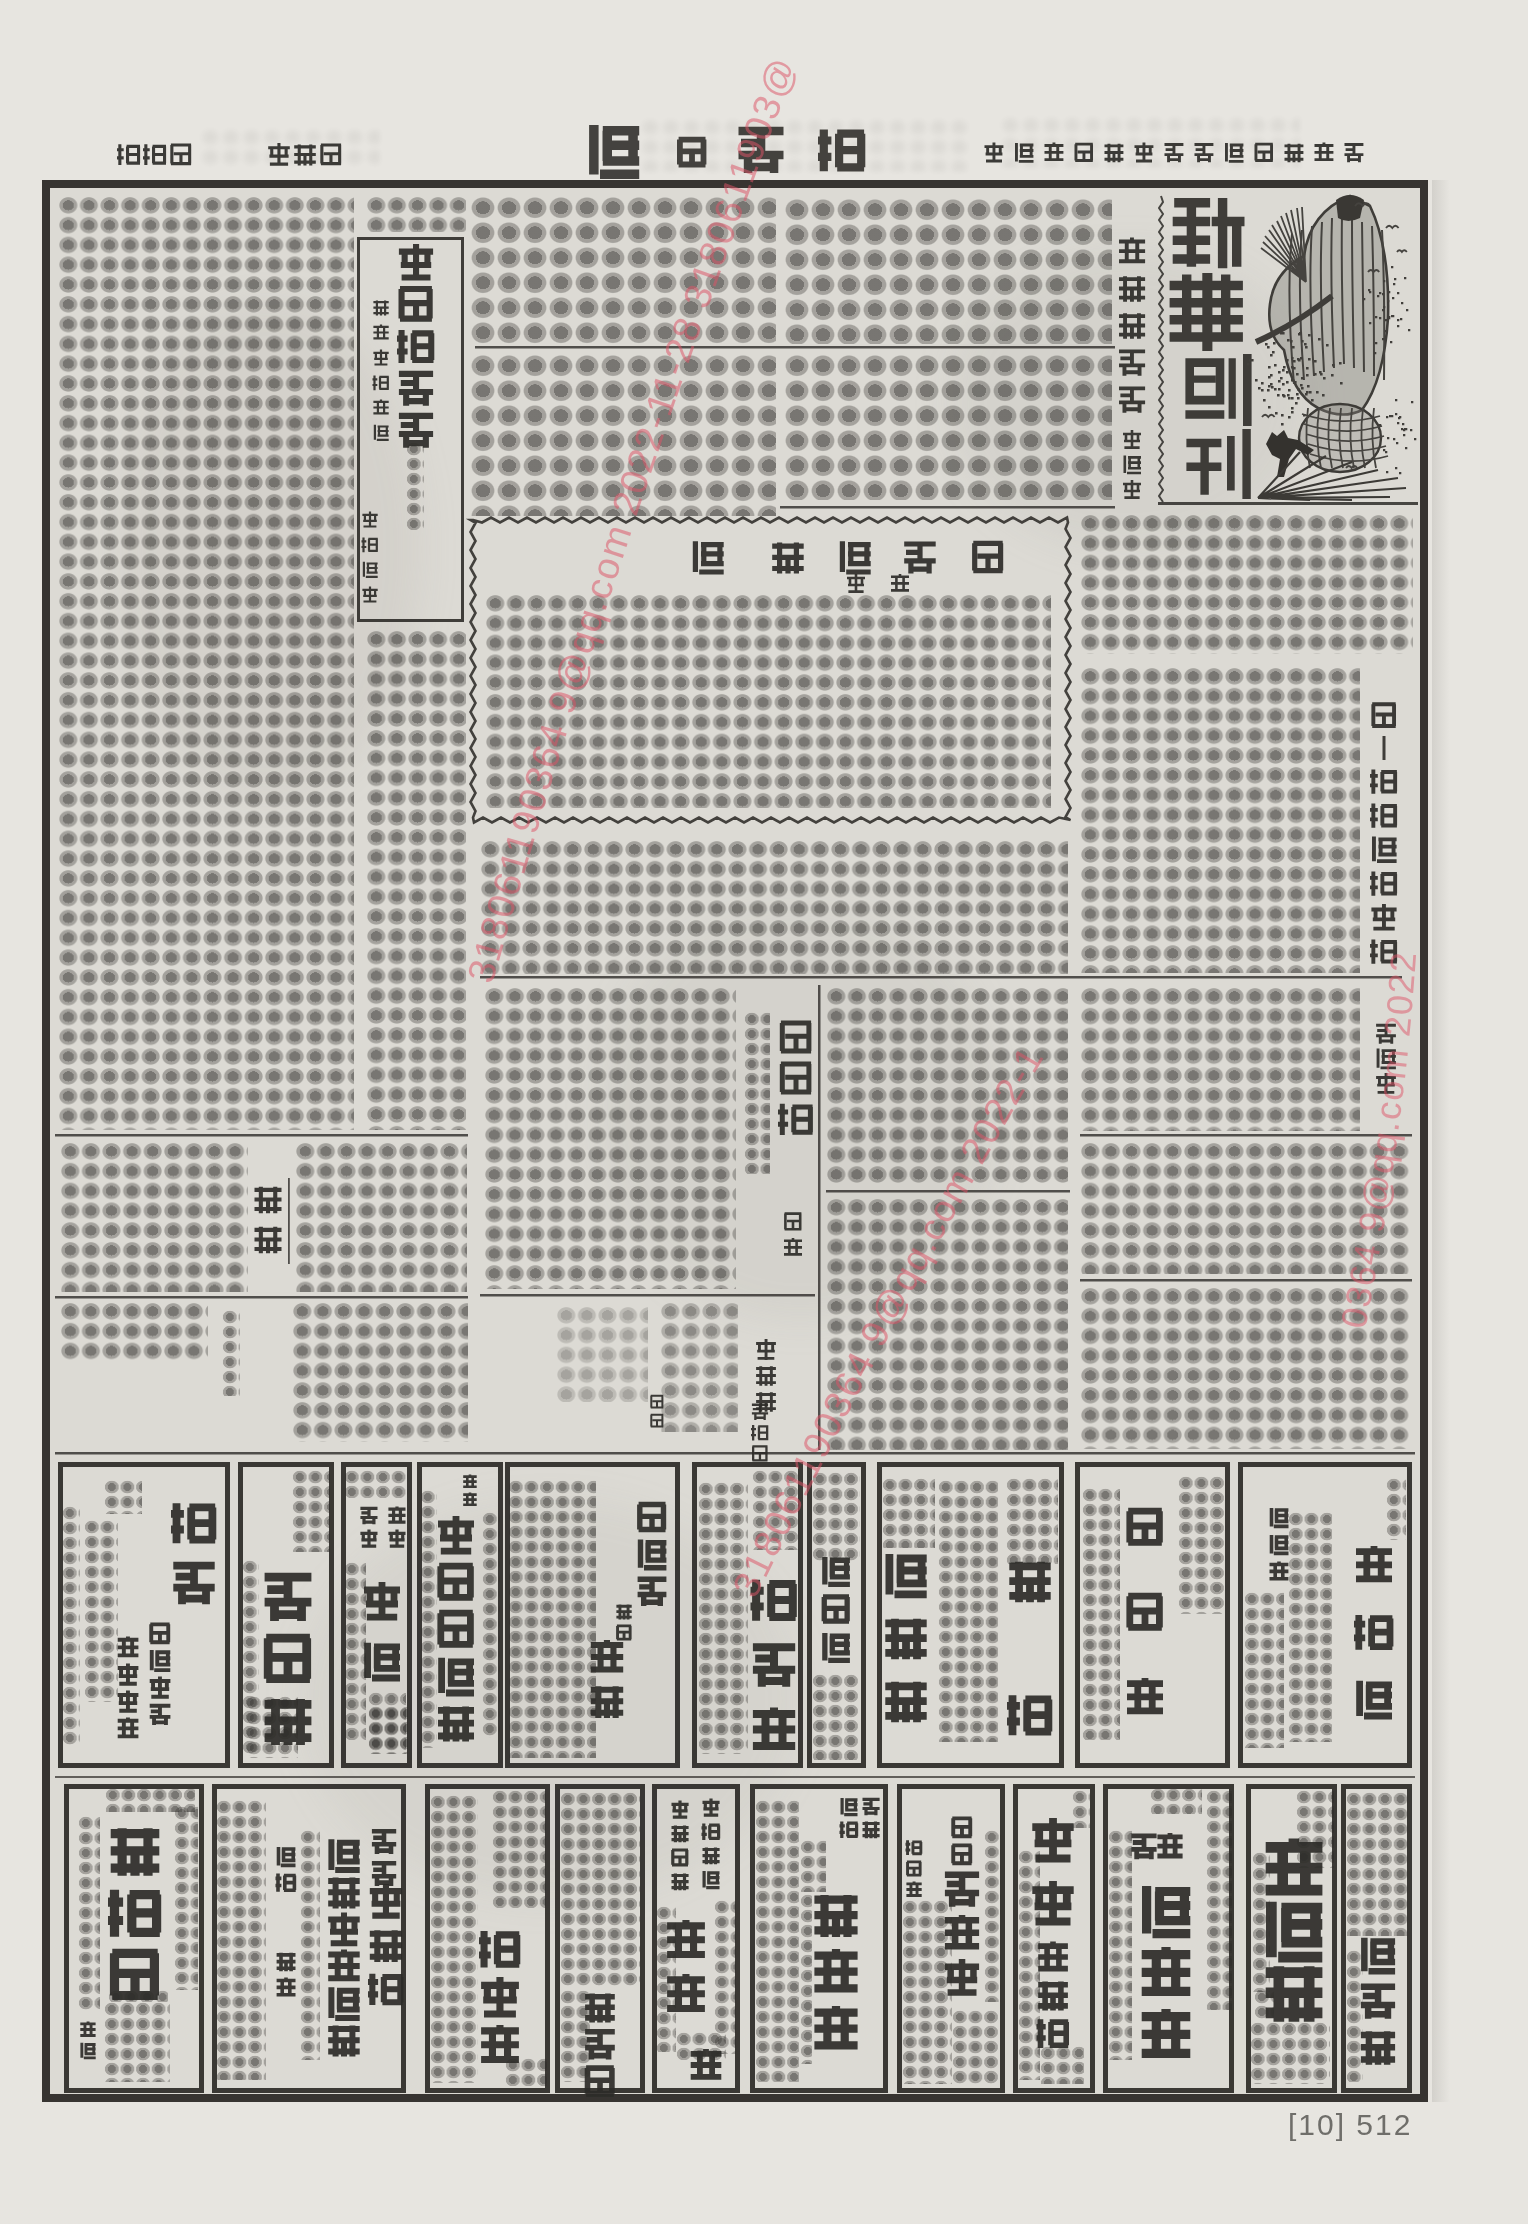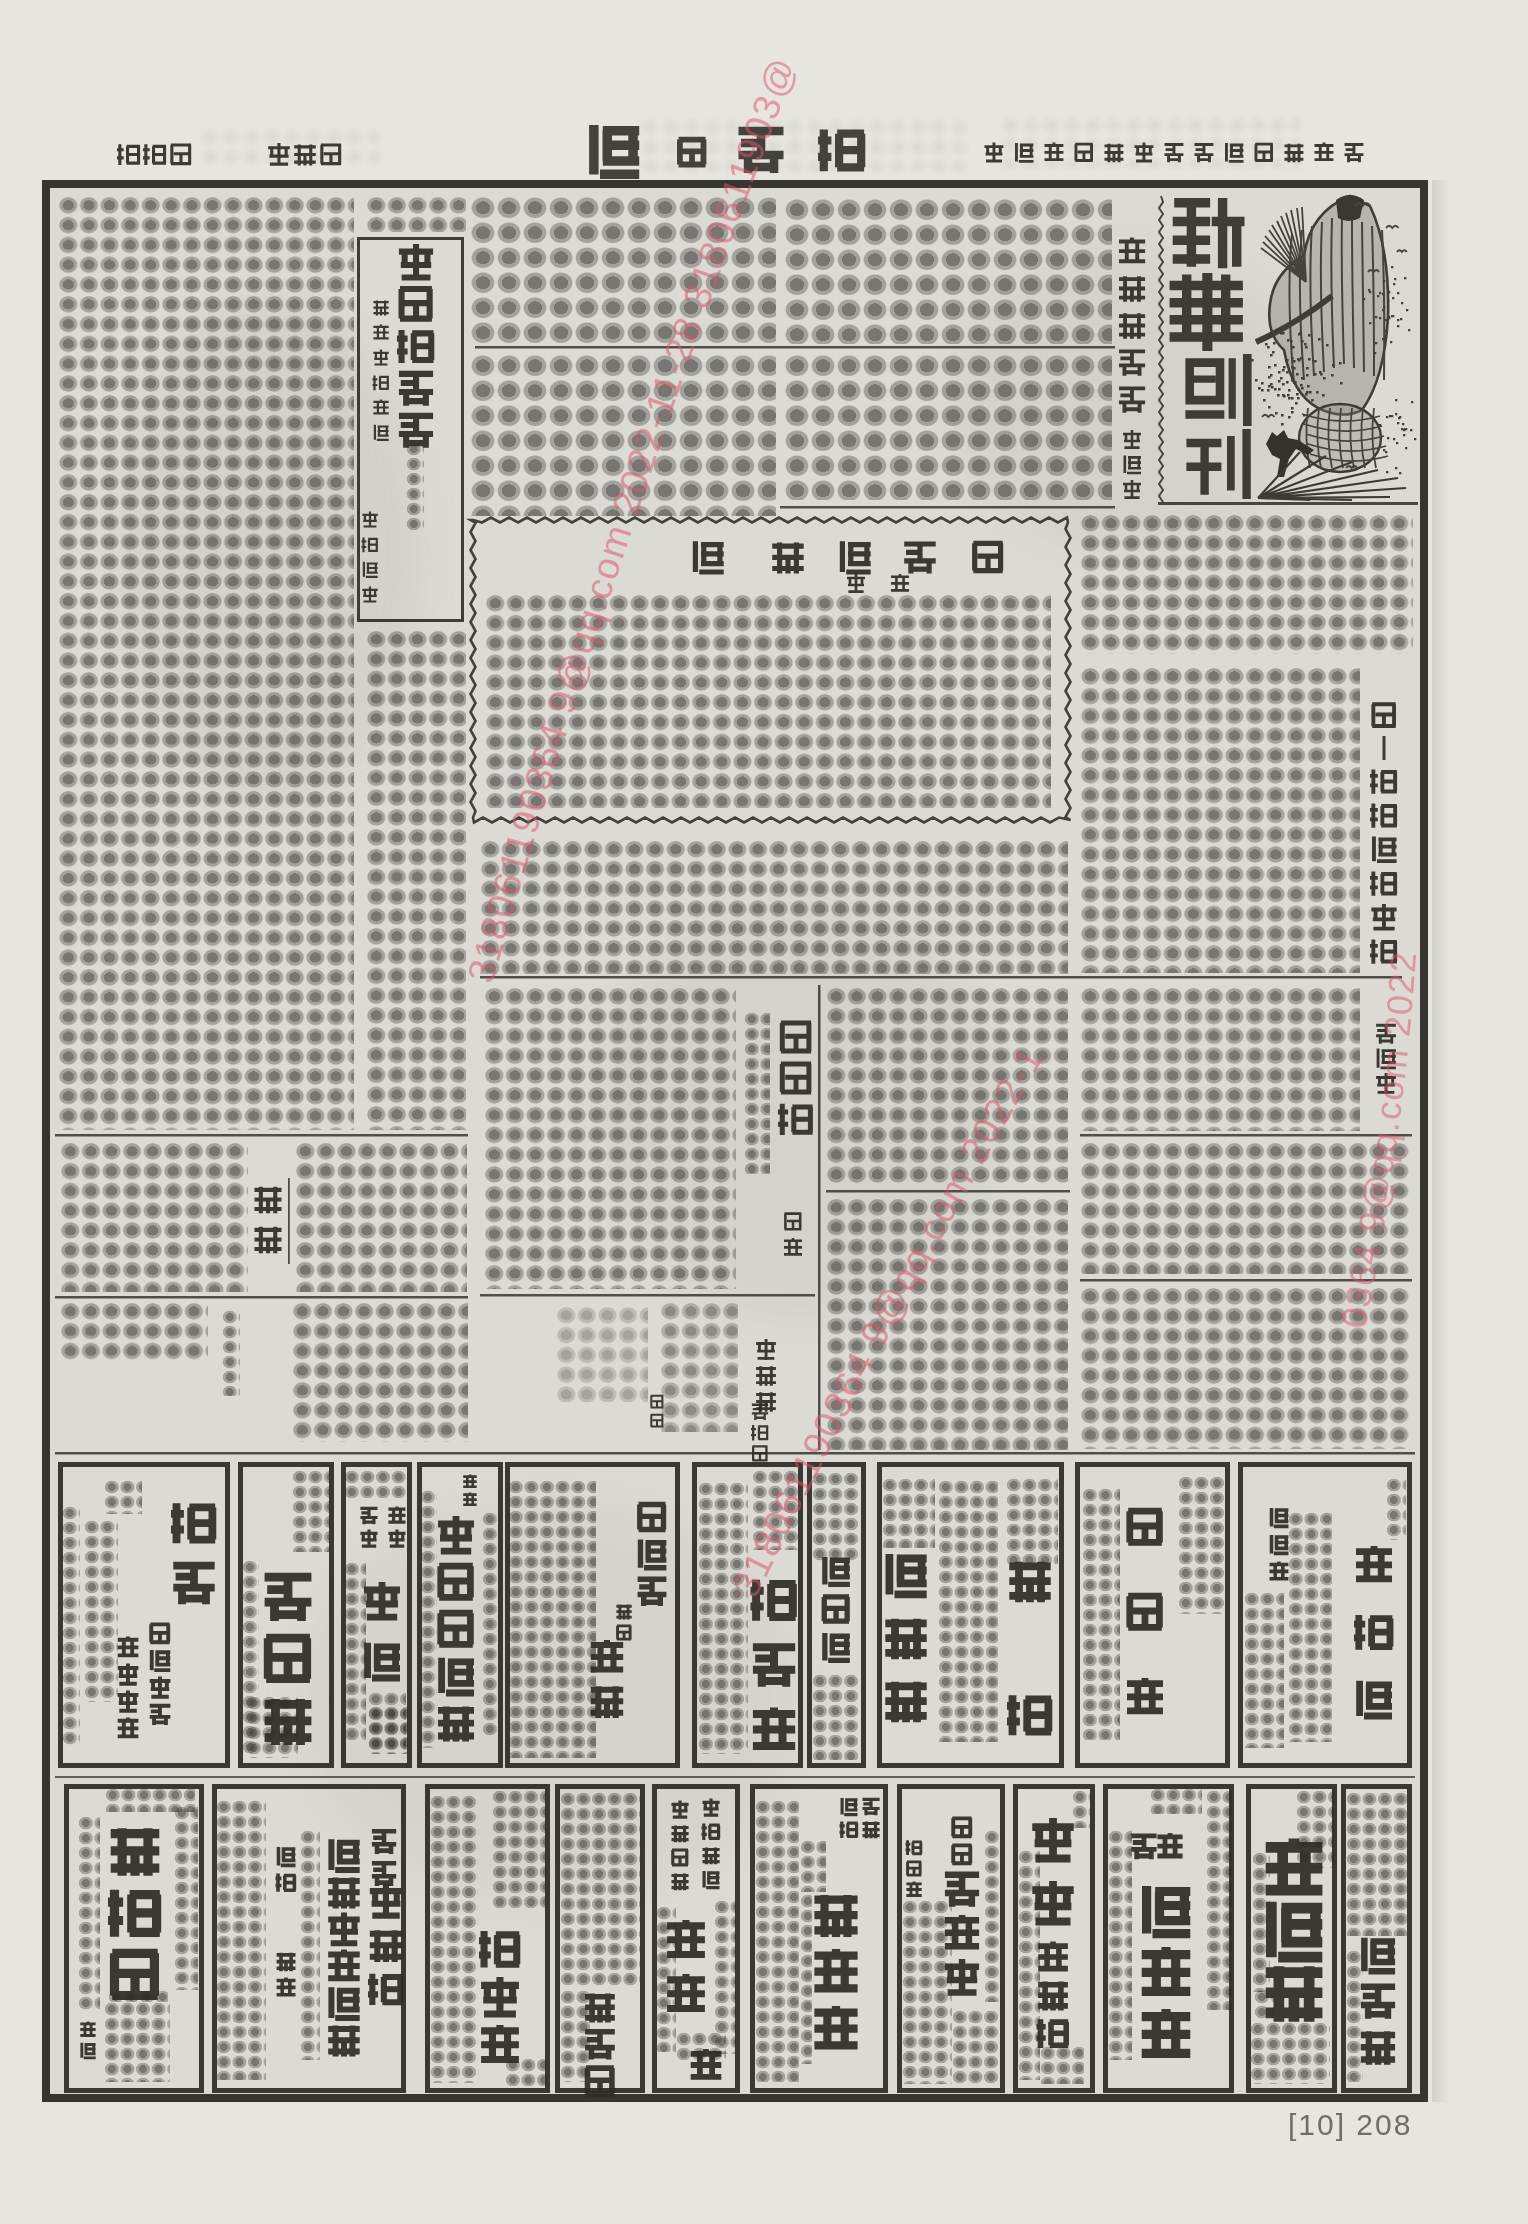--- a/index.html
+++ b/index.html
@@ -186,21 +186,21 @@
 <div class="ts" style="left:952px;top:2010px;width:46px;height:74px;"></div>
 
 <div class="ts" style="left:800px;top:1894px;width:12px;height:170px;"></div>
 
 <div class="ts" style="left:676px;top:2032px;width:50px;height:28px;"></div>
 
 <div class="ts" style="left:560px;top:1990px;width:30px;height:92px;"></div>
 
 <div class="ts" style="left:108px;top:1990px;width:60px;height:12px;"></div>
 
-<div style="position:absolute;left:1288px;top:2108px;width:220px;height:40px;white-space:nowrap;font:30px 'Liberation Sans',sans-serif;color:#6f6e6a;letter-spacing:2px;">[10] 208</div>
+<div style="position:absolute;left:1288px;top:2108px;width:220px;height:40px;white-space:nowrap;font:30px 'Liberation Sans',sans-serif;color:#6f6e6a;letter-spacing:2px;">[10] 512</div>
 
 <svg width="1528" height="2224" viewBox="0 0 1528 2224" style="position:absolute;left:0;top:0;z-index:4;">
 
 <rect x="46.0" y="184.0" width="1378" height="1914" fill="none" stroke="#2d2b28" stroke-opacity="0.95" stroke-width="8"></rect>
 
 <path d="M118.3 144.2h3.1v20.9h-3.1zM117.0 148.2h6.7v3.1h-6.7zM117.0 156.3h6.7v3.1h-6.7zM126.6 144.8h13.4v3.1h-13.4zM126.6 161.6h13.4v3.1h-13.4zM126.0 146.4h3.1v16.8h-3.1zM137.0 146.4h3.1v16.8h-3.1zM129.0 153.0h8.6v3.1h-8.6zM144.3 144.2h3.1v20.9h-3.1zM143.0 148.2h6.7v3.1h-6.7zM143.0 156.3h6.7v3.1h-6.7zM152.6 144.8h13.4v3.1h-13.4zM152.6 161.6h13.4v3.1h-13.4zM152.0 146.4h3.1v16.8h-3.1zM163.0 146.4h3.1v16.8h-3.1zM155.0 153.0h8.6v3.1h-8.6zM170.9 143.4h20.2v3.1h-20.2zM170.9 162.1h20.2v3.1h-20.2zM170.3 144.9h3.1v18.7h-3.1zM188.1 144.9h3.1v18.7h-3.1zM173.8 152.2h14.4v3.1h-14.4zM179.4 153.8h3.1v9.8h-3.1z" fill="#2d2b28" fill-opacity="0.92"></path>
 
 <path d="M277.4 143.0h3.1v22.8h-3.1zM268.2 146.2h21.6v3.1h-21.6zM269.4 154.6h19.2v3.1h-19.2zM269.9 162.6h18.2v3.1h-18.2zM270.2 147.8h3.1v8.4h-3.1zM284.6 147.8h3.1v8.4h-3.1zM297.7 144.4h3.1v21.1h-3.1zM309.2 144.4h3.1v21.1h-3.1zM294.2 145.3h21.6v3.1h-21.6zM294.2 153.0h21.6v3.1h-21.6zM294.2 160.6h21.6v3.1h-21.6zM303.4 154.5h3.1v11.0h-3.1zM320.9 143.4h20.2v3.1h-20.2zM320.9 162.1h20.2v3.1h-20.2zM320.3 144.9h3.1v18.7h-3.1zM338.1 144.9h3.1v18.7h-3.1zM323.8 152.2h14.4v3.1h-14.4zM329.4 153.8h3.1v9.8h-3.1z" fill="#2d2b28" fill-opacity="0.92"></path>
 
 <path d="M602.8 126.0h36.4v9.5h-36.4zM589.1 125.1h9.5v49.3h-9.5zM602.8 140.5h36.4v9.5h-36.4zM602.5 130.7h9.5v30.2h-9.5zM628.3 130.7h9.5v30.2h-9.5zM602.8 156.2h36.4v9.5h-36.4zM600.0 169.6h39.2v9.5h-39.2zM678.6 136.7h26.9v5.8h-26.9zM678.6 161.6h26.9v5.8h-26.9zM677.0 139.6h5.8v25.0h-5.8zM700.6 139.6h5.8v25.0h-5.8zM682.4 148.5h19.2v5.8h-19.2zM689.1 151.4h5.8v13.1h-5.8zM738.5 126.8h45.0v8.5h-45.0zM756.8 131.0h8.5v24.0h-8.5zM741.0 138.8h20.0v8.5h-20.0zM738.5 150.8h45.0v8.5h-45.0zM743.8 155.0h8.5v18.0h-8.5zM769.8 155.0h8.5v18.0h-8.5zM748.0 162.8h26.0v8.5h-26.0zM819.7 129.4h8.2v41.8h-8.2zM818.0 136.4h13.4v8.2h-13.4zM818.0 152.7h13.4v8.2h-13.4zM837.2 129.6h26.9v8.2h-26.9zM837.2 163.2h26.9v8.2h-26.9zM835.0 133.7h8.2v33.6h-8.2zM857.1 133.7h8.2v33.6h-8.2zM842.0 146.0h17.3v8.2h-17.3z" fill="#2d2b28" fill-opacity="0.88"></path>

